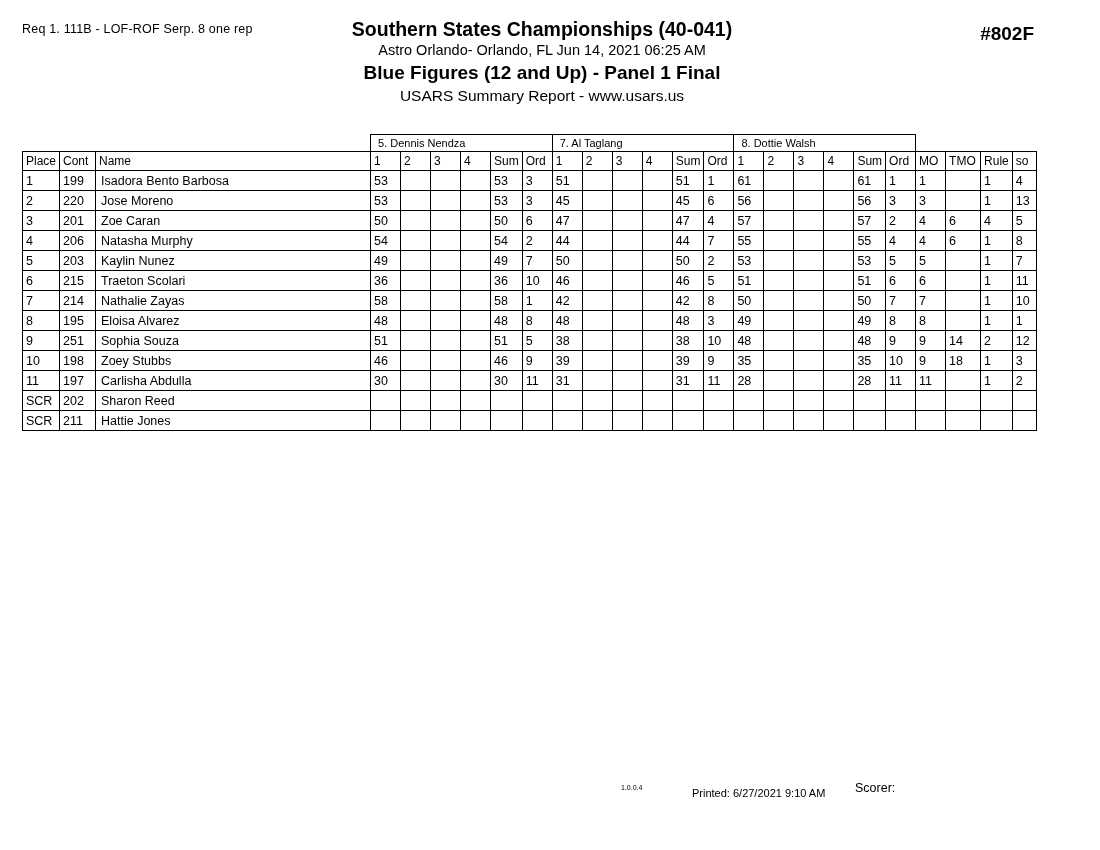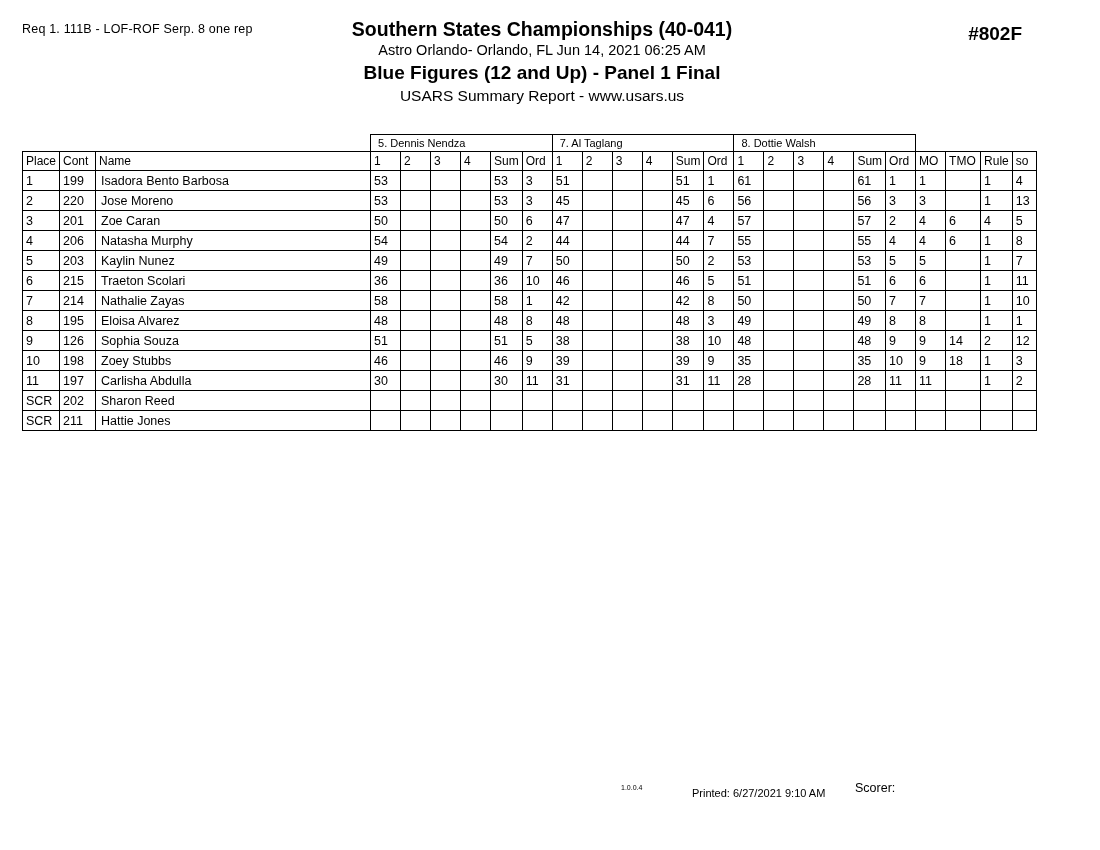--- a/index.html
+++ b/index.html
@@ -23,21 +23,21 @@
   .req-line {
     position: absolute;
     left: 22px;
     top: 22px;
     font-size: 12.5px;
     letter-spacing: 0.2px;
     white-space: nowrap;
   }
   .doc-code {
     position: absolute;
-    right: 62px;
+    right: 50px;
     top: 23px;
     font-size: 19px;
     font-weight: bold;
   }
   .titles {
     position: absolute;
     left: 0;
     right: 0;
     top: 18px;
     text-align: center;
@@ -439,21 +439,21 @@
             <td class="num"></td>
             <td class="num">49</td>
             <td class="c b">8</td>
             <td class="num">8</td>
             <td class="num"></td>
             <td class="num">1</td>
             <td class="num">1</td>
           </tr>
         <tr>
             <td class="c">9</td>
-            <td class="c">126</td>
+            <td class="c">251</td>
             <td class="" style="padding-left:5px">Sophia Souza</td>
             <td class="num">51</td>
             <td class="num"></td>
             <td class="num"></td>
             <td class="num"></td>
             <td class="num">51</td>
             <td class="c b">5</td>
             <td class="num">38</td>
             <td class="num"></td>
             <td class="num"></td>

